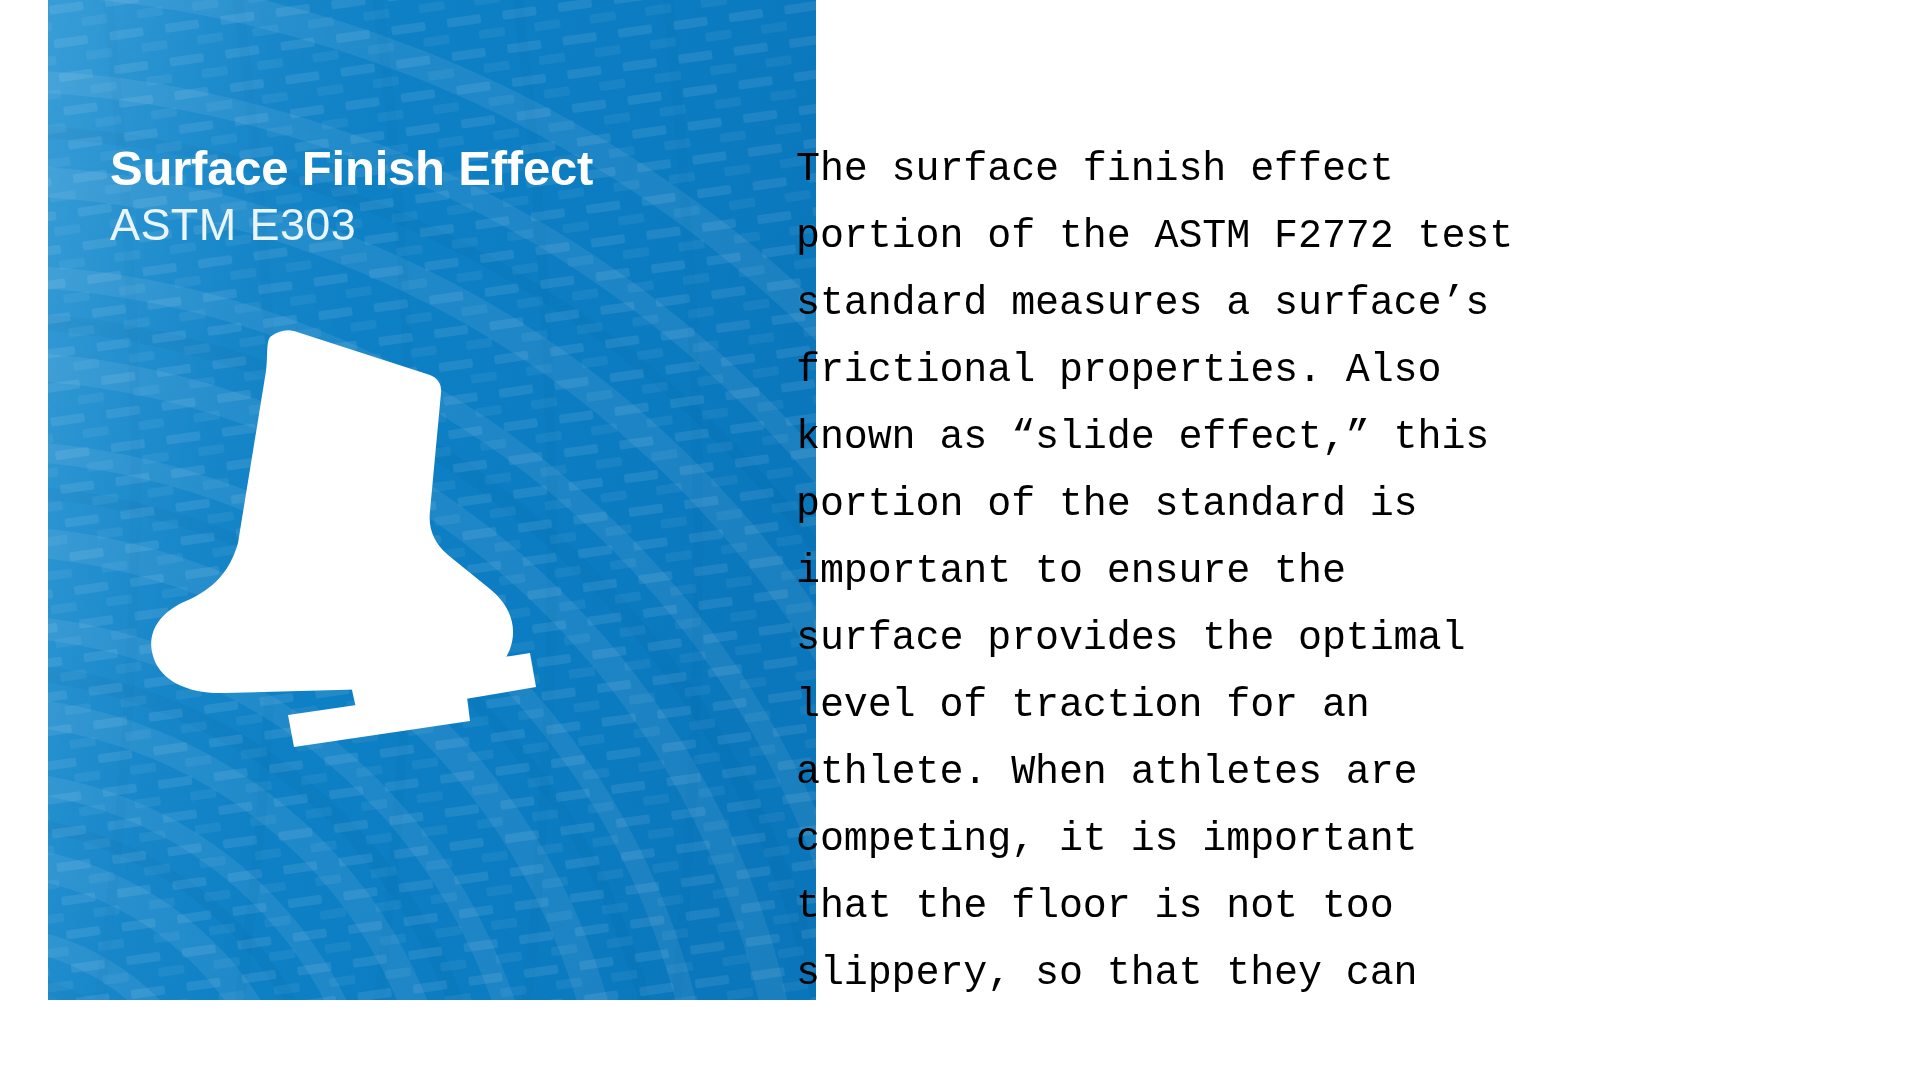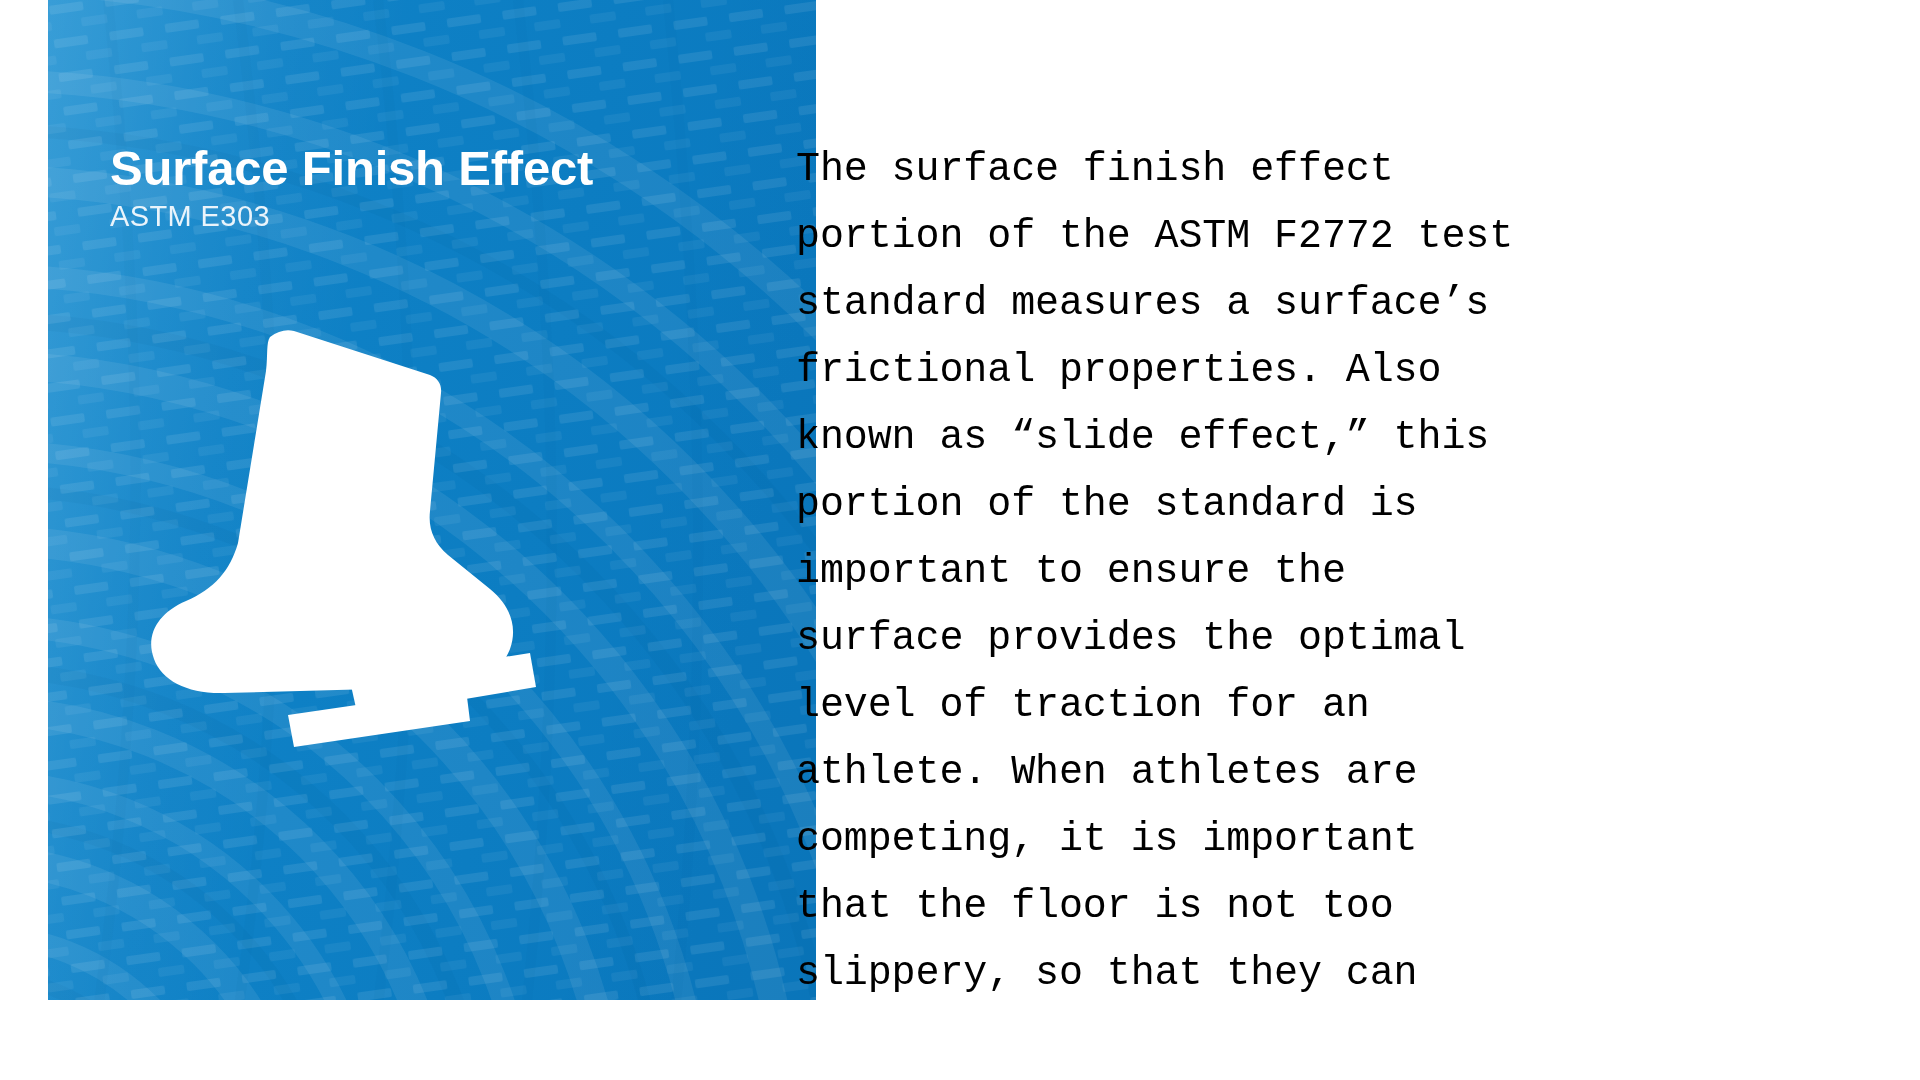--- a/index.html
+++ b/index.html
@@ -65,21 +65,21 @@
     color: #ffffff;
     font-size: 49px;
     font-weight: 700;
     letter-spacing: -0.2px;
     line-height: 1.06;
     white-space: nowrap;
   }
   .slide-subtitle {
     margin: 6px 0 0 0;
     color: #eaf4fb;
-    font-size: 29px;
+    font-size: 45px;
     font-weight: 300;
     letter-spacing: 0.4px;
     line-height: 1.08;
     white-space: nowrap;
   }
 
   
   .foot-icon {
     position: absolute;
     left: 70px;

